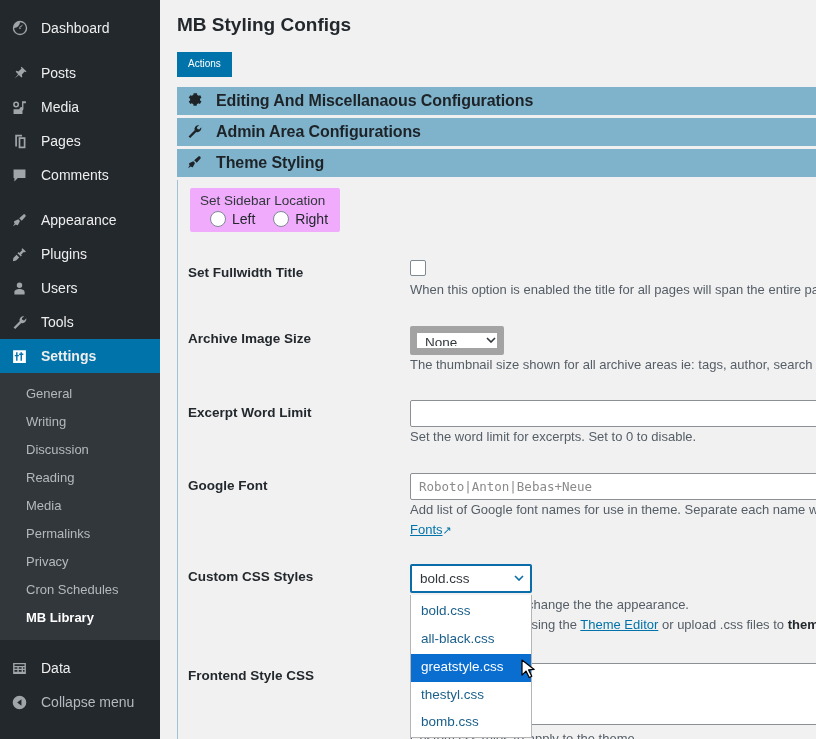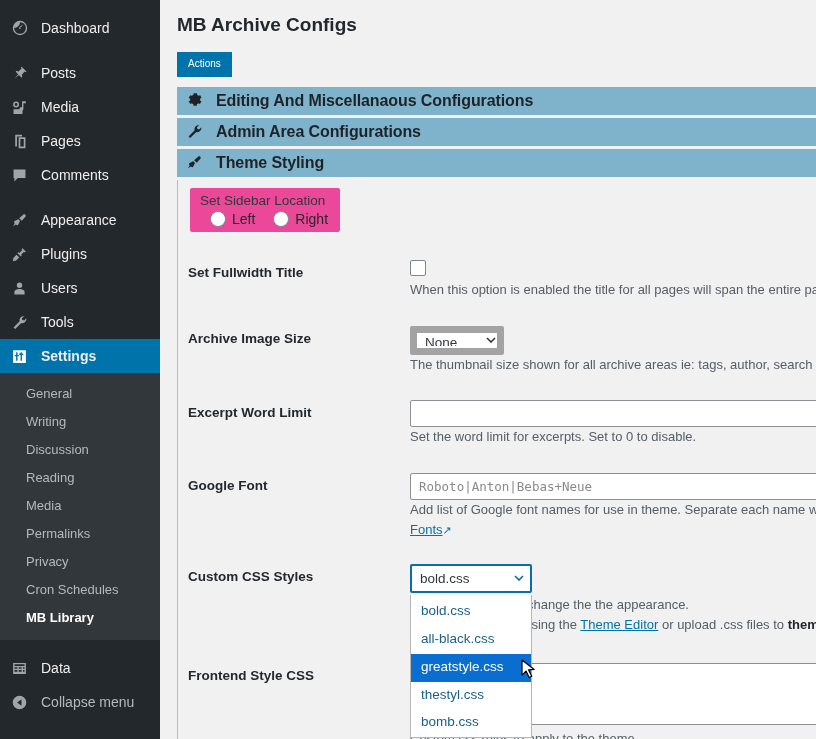--- a/index.html
+++ b/index.html
@@ -117,21 +117,21 @@
     color: #555d66;
     line-height: 1.45;
     white-space: nowrap;
     margin-top: 1px;
   }
   .fdesc b { font-weight: 700; color: #23282d; }
   .fdesc a { color: #0073aa; }
 
   
   .radio-group {
-    background: #ec4899;
+    background: #f0abfc;
     display: inline-block;
     padding: 3px 12px 5px 8px;
     border-radius: 2px;
     margin-top: 2px;
   }
   .radio-title { font-size: 13.5px; color: #32373c; padding: 2px 0 3px 2px; }
   .radio-row { display: flex; gap: 18px; padding-left: 12px; }
   .radio-item { display: flex; align-items: center; gap: 6px; font-size: 14px; color: #23282d; }
   .rdo {
     width: 16px; height: 16px;
@@ -340,21 +340,21 @@
           <path d="M10 2a8 8 0 100 16 8 8 0 000-16zm2.3 4.2v7.6L7.3 10l5-3.8z"></path>
         </svg>
     </span>
     <span class="lbl" style="color:#b4b9be">Collapse menu</span>
   </div>
 
 </div>
 
 <div id="wpbody">
 
-  <h1 class="page-title">MB Archive Configs</h1>
+  <h1 class="page-title">MB Styling Configs</h1>
 
   <button class="actions-btn">Actions</button>
 
   <div class="accordion">
 
     <div class="acc-head">
       <span class="ai">
         <svg width="17" height="17" viewBox="0 0 20 20">
             <path d="M10 6.5A3.5 3.5 0 1010 13.5 3.5 3.5 0 0010 6.5zm0 1.8a1.7 1.7 0 110 3.4 1.7 1.7 0 010-3.4zM8.9 1.5l-.3 2a6.7 6.7 0 00-1.7 1L5 3.7 3.2 6.8l1.7 1.1a6.7 6.7 0 000 2L3.2 11l1.8 3.1 1.9-.8c.5.4 1.1.7 1.7 1l.3 2h3.6l.3-2c.6-.3 1.2-.6 1.7-1l1.9.8 1.8-3.1-1.7-1.1a6.7 6.7 0 000-2l1.7-1.1L16.8 3.7l-1.9.8a6.7 6.7 0 00-1.7-1l-.3-2H8.9z"></path>
           </svg>

